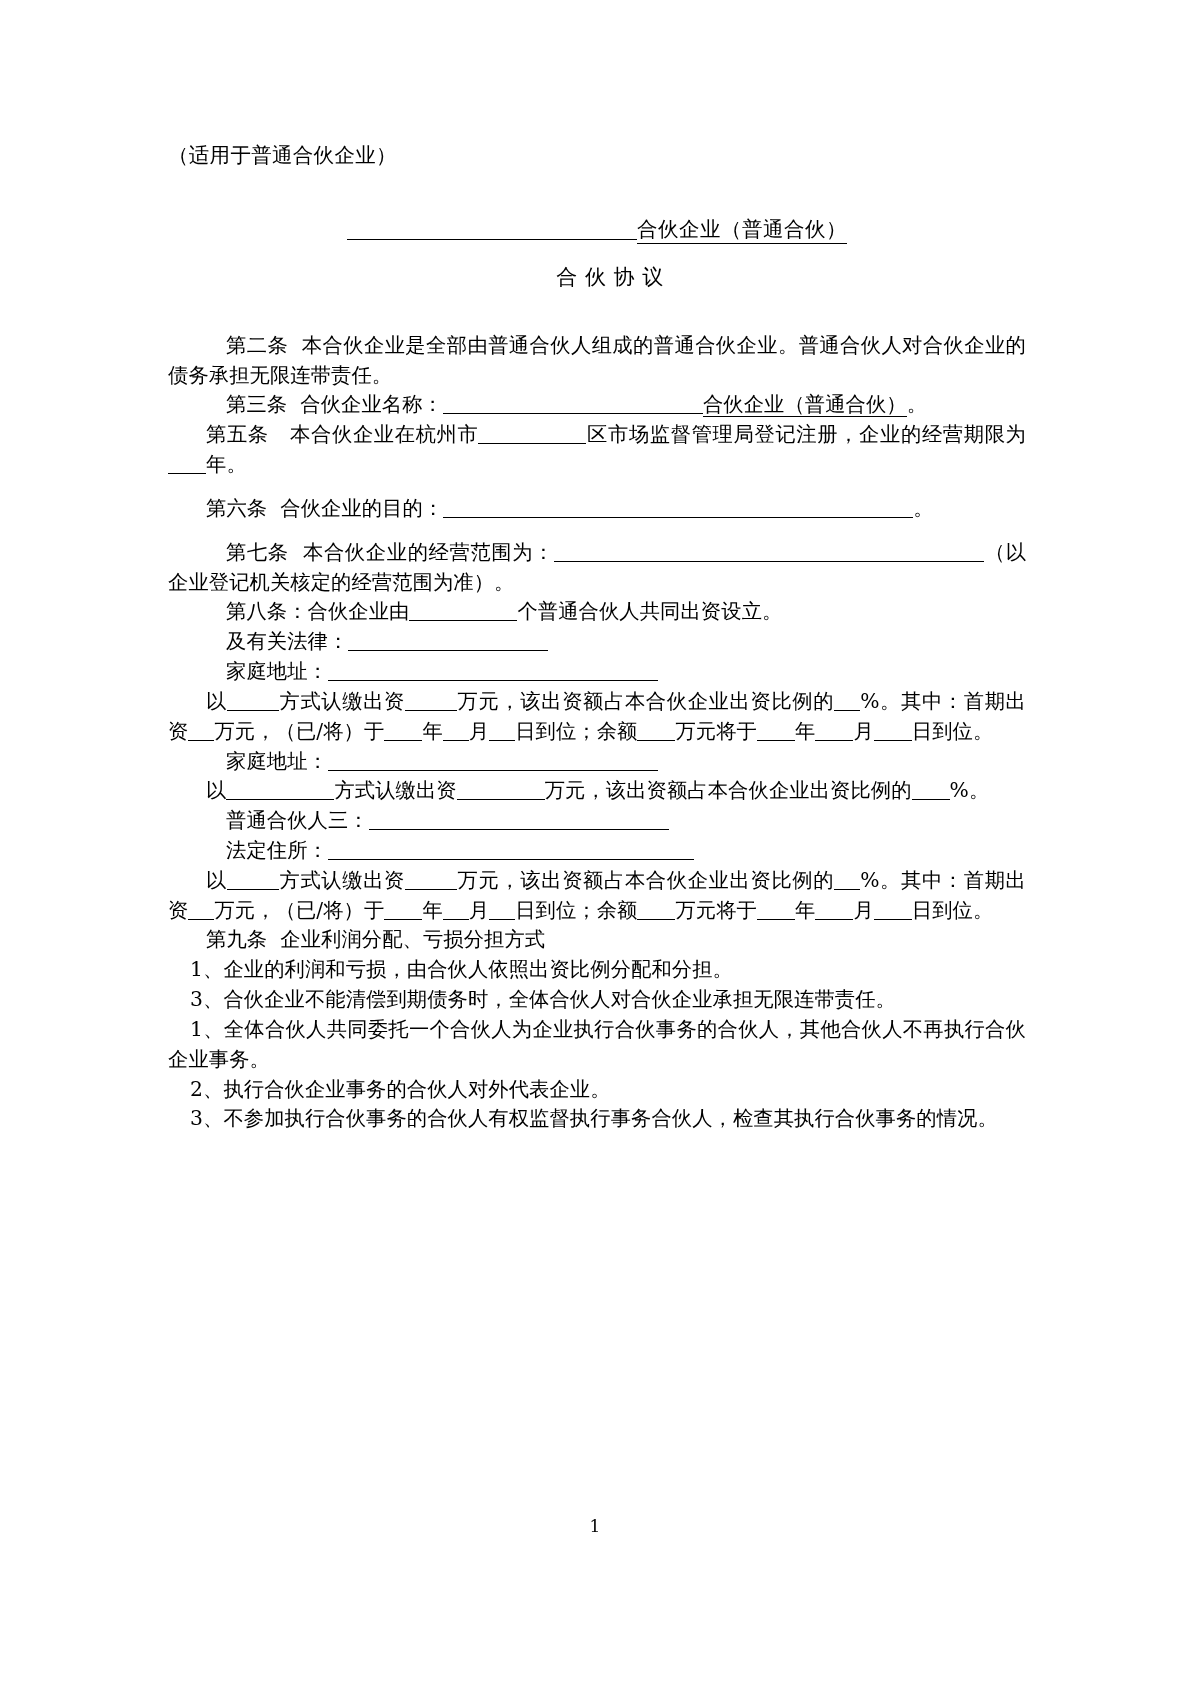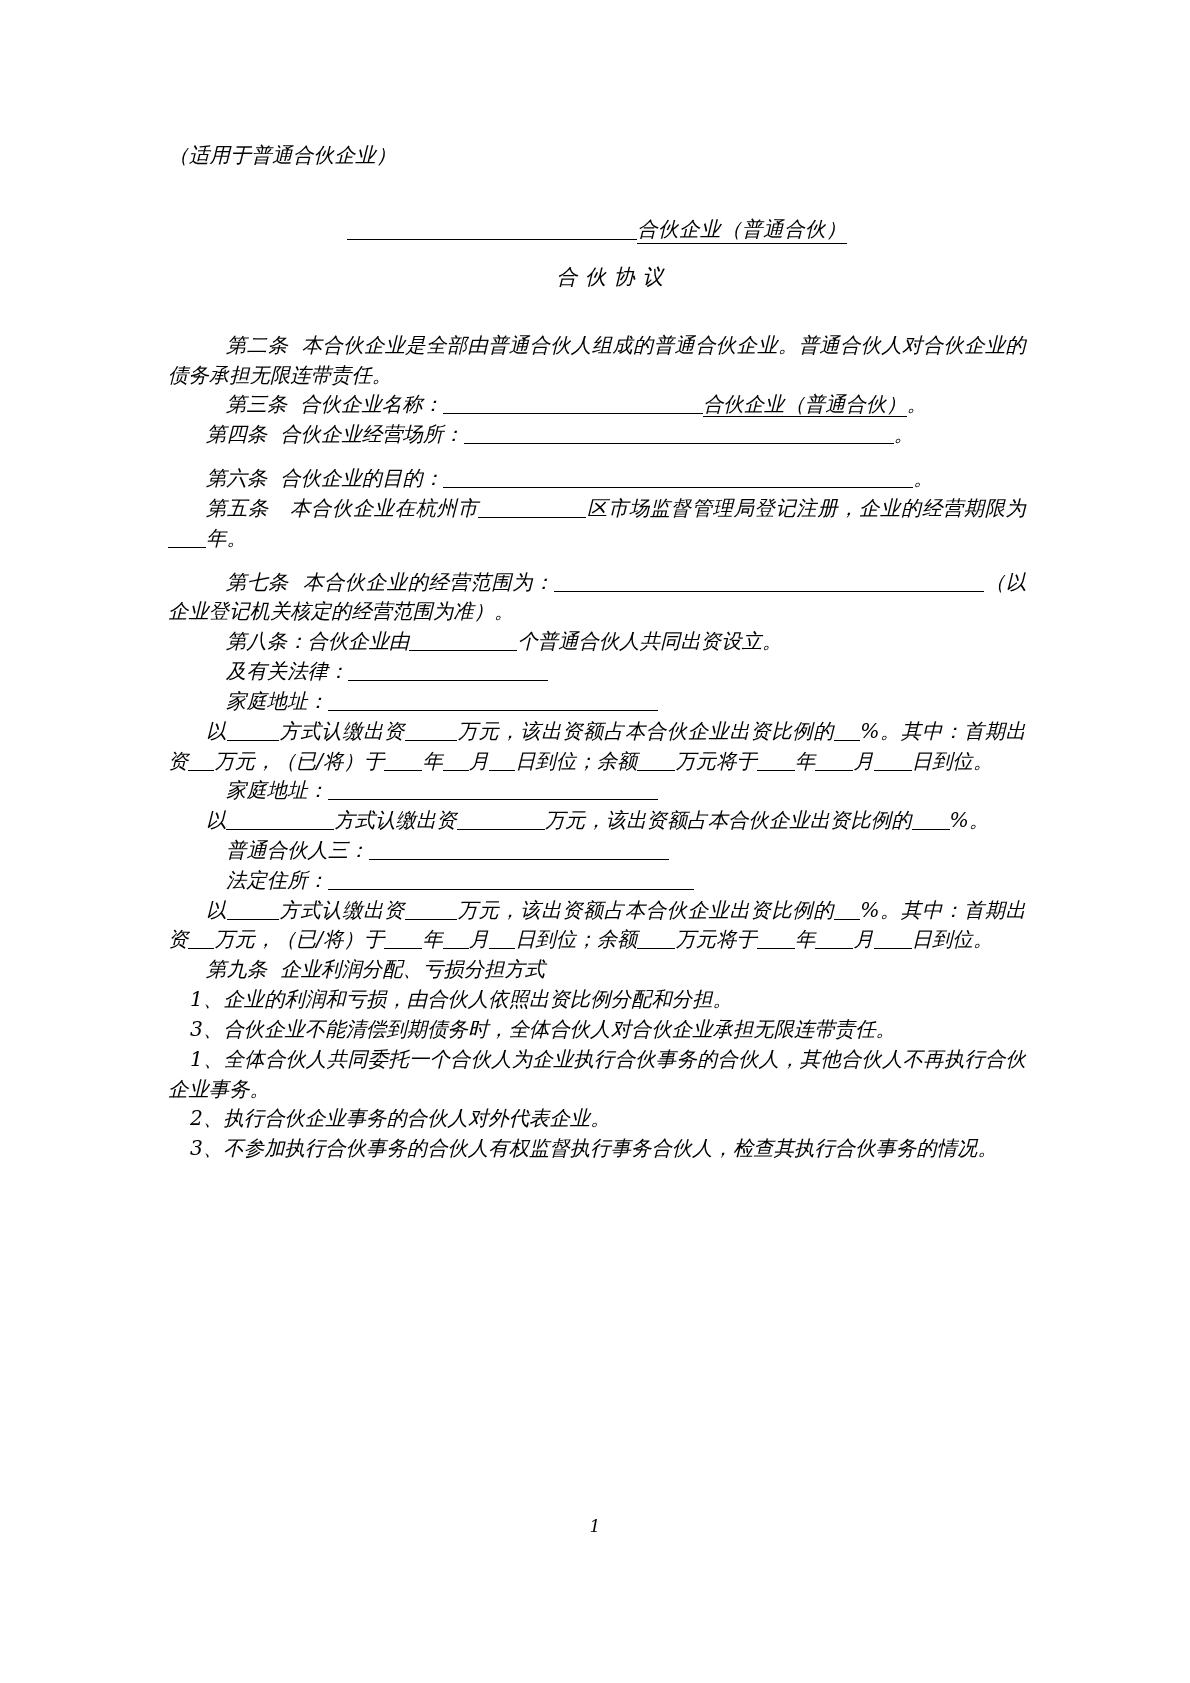--- a/index.html
+++ b/index.html
@@ -13,21 +13,20 @@
   }
   .page {
     position: relative;
     width: 1190px;
     height: 1683px;
     margin: 0 auto;
     background: #ffffff;
     box-sizing: border-box;
     padding: 0;
     overflow: hidden;
-    font-style: italic;
   }
   .content {
     position: absolute;
     left: 168px;
     top: 140px;
     width: 858px;
   }
   .doc-subtitle {
     font-size: 20.5px;
     line-height: 1.5;
@@ -120,25 +119,24 @@
     <div class="title-block">
       <span class="title-line1"><span class="fill"></span><span class="titletext">合伙企业（普通合伙）</span></span>
       <span class="title-line2">合 伙 协 议</span>
     </div>
 
 
     <p class="para ind2"><span>第二条</span>&nbsp;&nbsp;<span>本合伙企业是全部由普通合伙人组成的普通合伙企业。普通合伙人对合伙企业的债务承担无限连带责任。</span></p>
 
     <p class="para ind2"><span>第三条</span>&nbsp;&nbsp;<span>合伙企业名称：</span><span class="u u-xxl"></span><span style="border-bottom:1.4px solid #000;">合伙企业（普通合伙）</span><span>。</span></p>
 
-    <p class="para ind1"><span>第四条</span>&nbsp;&nbsp;<span>合伙企业经营场所：</span><span class="u u-6xl"></span><span>。</span></p>
+
+    <p class="para ind1"><span>第五条</span>&nbsp;&nbsp;&nbsp;<span>本合伙企业在杭州市</span><span class="u u-ml"></span><span>区市场监督管理局登记注册，企业的经营期限为</span><span class="u u-xs"></span><span>年。</span></p>
 
     <p class="para ind1 gap-top"><span>第六条</span>&nbsp;&nbsp;<span>合伙企业的目的：</span><span class="u u-7xl"></span><span>。</span></p>
-
-    <p class="para ind1"><span>第五条</span>&nbsp;&nbsp;&nbsp;<span>本合伙企业在杭州市</span><span class="u u-ml"></span><span>区市场监督管理局登记注册，企业的经营期限为</span><span class="u u-xs"></span><span>年。</span></p>
 
     <p class="para ind2 gap-top"><span>第七条</span>&nbsp;&nbsp;<span>本合伙企业的经营范围为：</span><span class="u u-6xl"></span><span>（以企业登记机关核定的经营范围为准）。</span></p>
 
     <p class="para ind2"><span>第八条：</span><span>合伙企业由</span><span class="u u-ml"></span><span>个普通合伙人共同出资设立。</span></p>
 
     <p class="para ind2"><span>及有关法律：</span><span class="u u-xl"></span></p>
 
     <p class="para ind2"><span>家庭地址：</span><span class="u u-4xl"></span></p>
 
     <p class="para ind1"><span>以</span><span class="u u-s"></span><span>方式认缴出资</span><span class="u u-s"></span><span>万元，该出资额占本合伙企业出资比例的</span><span class="u u-xxs"></span><span>%。其中：首期出资</span><span class="u u-xxs"></span><span>万元，（已/将）于</span><span class="u u-xs"></span><span>年</span><span class="u u-xxs"></span><span>月</span><span class="u u-xxs"></span><span>日到位；余额</span><span class="u u-xs"></span><span>万元将于</span><span class="u u-xs"></span><span>年</span><span class="u u-xs"></span><span>月</span><span class="u u-xs"></span><span>日到位。</span></p>

